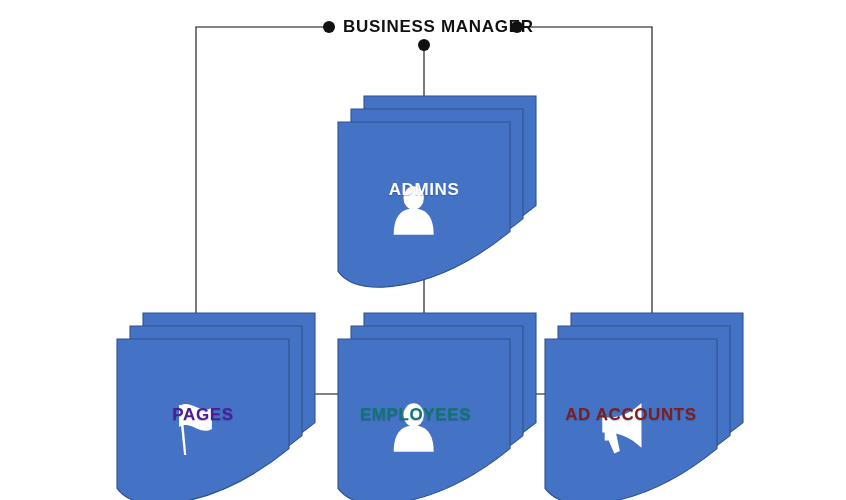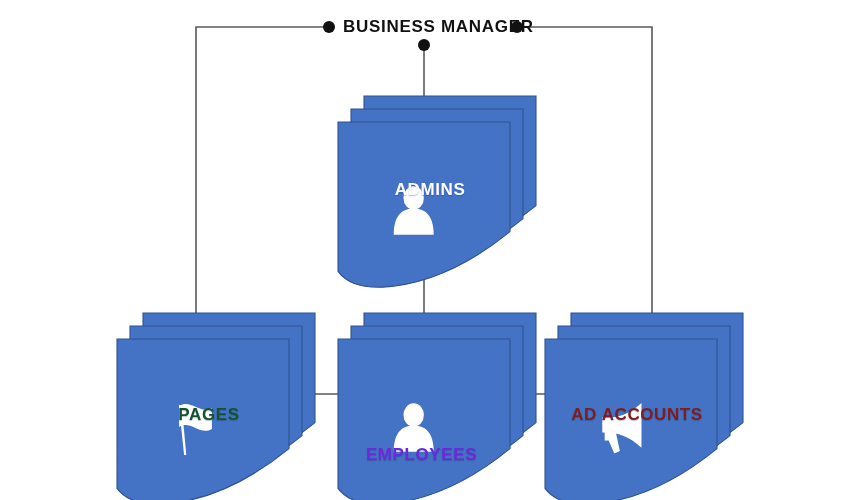--- a/index.html
+++ b/index.html
@@ -43,21 +43,21 @@
   }
   .node {
     position: absolute;
   }
   .node-svg {
     display: block;
     overflow: visible;
   }
   .node-label {
     position: absolute;
-    left: 6px;
+    left: 0;
     width: 100%;
     text-align: center;
     font-family: "Liberation Sans", sans-serif;
     font-weight: bold;
     color: #ffffff;
     letter-spacing: 0.6px;
     pointer-events: none;
     text-shadow: 0 1px 1px rgba(20,45,95,0.30);
   }
 </style>
@@ -103,39 +103,39 @@
             <path d="M 0 0 L 172 0 L 172 109.56000000000002 C 127.28 146.08 86 162.68 44.72 165.17000000000002 C 24.080000000000002 166.00000000000003 8.6 161.02 0 149.4 Z" fill="#4472C4" stroke="#2F528F" stroke-width="1.1"></path>
           </g>
           <g transform="translate(0,26)">
             <path d="M 0 0 L 172 0 L 172 109.56000000000002 C 127.28 146.08 86 162.68 44.72 165.17000000000002 C 24.080000000000002 166.00000000000003 8.6 161.02 0 149.4 Z" fill="#4472C4" stroke="#2F528F" stroke-width="1.1"></path>
           </g>
           <g fill="#ffffff">
             <path d="M 62.080000000000005 93.18 C 73.68 85.18 82.88000000000001 101.98 94.88000000000001 94.78 L 94.88000000000001 115.98 C 82.88000000000001 123.18 73.68 106.38000000000001 62.080000000000005 113.98 Z"></path>
             <path d="M 61.88000000000001 91.98 L 64.68 91.98 L 69.28 141.98000000000002 L 67.08000000000001 141.98000000000002 Z"></path>
           </g>
         </svg>
-        <div class="node-label" style="top: 92px; font-size: 17px; width: 172px; color: #14532d;">PAGES</div>
+        <div class="node-label" style="top: 92px; font-size: 17px; width: 172px; color: #4c1d95;">PAGES</div>
       </div>
       <div class="node" style="left: 338px; top: 313px; width: 198px; height: 192px;">
         <svg class="node-svg" width="198" height="192" viewBox="0 0 198 192">
           <g transform="translate(26,0)">
             <path d="M 0 0 L 172 0 L 172 109.56000000000002 C 127.28 146.08 86 162.68 44.72 165.17000000000002 C 24.080000000000002 166.00000000000003 8.6 161.02 0 149.4 Z" fill="#4472C4" stroke="#2F528F" stroke-width="1.1"></path>
           </g>
           <g transform="translate(13,13)">
             <path d="M 0 0 L 172 0 L 172 109.56000000000002 C 127.28 146.08 86 162.68 44.72 165.17000000000002 C 24.080000000000002 166.00000000000003 8.6 161.02 0 149.4 Z" fill="#4472C4" stroke="#2F528F" stroke-width="1.1"></path>
           </g>
           <g transform="translate(0,26)">
             <path d="M 0 0 L 172 0 L 172 109.56000000000002 C 127.28 146.08 86 162.68 44.72 165.17000000000002 C 24.080000000000002 166.00000000000003 8.6 161.02 0 149.4 Z" fill="#4472C4" stroke="#2F528F" stroke-width="1.1"></path>
           </g>
           <g fill="#ffffff">
             <ellipse cx="75.68" cy="101.98" rx="10.2" ry="11.799999999999999"></ellipse>
             <path d="M 55.68000000000001 138.78 C 55.68000000000001 117.98 65.28 112.38000000000001 75.68 112.38000000000001 C 86.08000000000001 112.38000000000001 95.68 117.98 95.68 138.78 Z"></path>
           </g>
         </svg>
-        <div class="node-label" style="top: 92px; font-size: 17px; width: 155px; color: #6d28d9; margin-top: 40px;">EMPLOYEES</div>
+        <div class="node-label" style="top: 92px; font-size: 17px; width: 155px; color: #0f766e;">EMPLOYEES</div>
       </div>
       <div class="node" style="left: 545px; top: 313px; width: 198px; height: 192px;">
         <svg class="node-svg" width="198" height="192" viewBox="0 0 198 192">
           <g transform="translate(26,0)">
             <path d="M 0 0 L 172 0 L 172 109.56000000000002 C 127.28 146.08 86 162.68 44.72 165.17000000000002 C 24.080000000000002 166.00000000000003 8.6 161.02 0 149.4 Z" fill="#4472C4" stroke="#2F528F" stroke-width="1.1"></path>
           </g>
           <g transform="translate(13,13)">
             <path d="M 0 0 L 172 0 L 172 109.56000000000002 C 127.28 146.08 86 162.68 44.72 165.17000000000002 C 24.080000000000002 166.00000000000003 8.6 161.02 0 149.4 Z" fill="#4472C4" stroke="#2F528F" stroke-width="1.1"></path>
           </g>
           <g transform="translate(0,26)">

